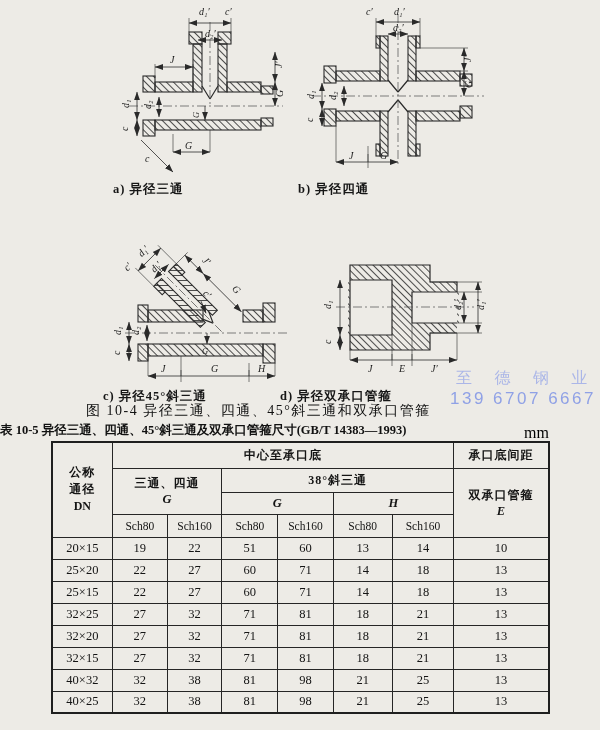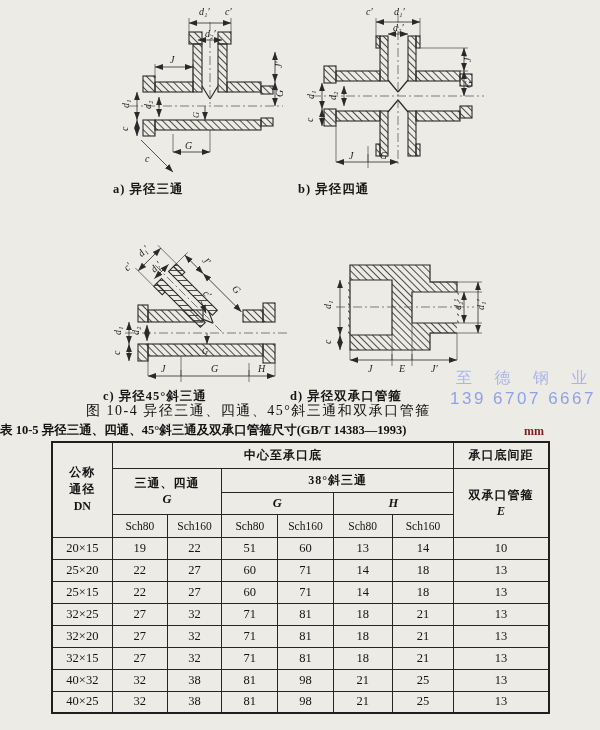--- a/index.html
+++ b/index.html
@@ -5,21 +5,21 @@
   html,body{margin:0;padding:0}
   body{
     width:600px;height:730px;position:relative;overflow:hidden;
     background:#edebe6;
     font-family:"Liberation Serif","DejaVu Serif",serif;
   }
   .abs{position:absolute}
   .cap{font-size:12.5px;font-weight:700;color:#161616;letter-spacing:1px;white-space:nowrap}
   .figtitle{font-size:14px;color:#111;text-align:center;letter-spacing:1.5px;white-space:nowrap}
   .tbltitle{font-size:12.5px;font-weight:700;color:#111;text-align:left;white-space:nowrap}
-  .unit{font-size:12px;font-weight:700;color:#7f1d1d}
+  .unit{font-size:16px;font-weight:400;color:#000000}
   .wm1{color:rgba(130,150,232,.62);font-size:16px;letter-spacing:9px;font-family:"Liberation Sans","DejaVu Sans",sans-serif;white-space:nowrap}
   .wm2{color:rgba(116,140,230,.78);font-size:17px;letter-spacing:2.5px;font-family:"Liberation Sans","DejaVu Sans",sans-serif;white-space:nowrap}
 
   
   svg text{font-family:"Liberation Serif","DejaVu Serif",serif}
   .hatch{fill:url(#hatch);stroke:#2b2b2b;stroke-width:1.1}
   .hatchp{fill:url(#hatch);fill-rule:evenodd;stroke:none}
   .ol{fill:none;stroke:#2b2b2b;stroke-width:1.2}
   .cl{fill:none;stroke:#4a4a4a;stroke-width:.7;stroke-dasharray:9 3 2 3}
   .dl{fill:none;stroke:#2b2b2b;stroke-width:.8}
@@ -207,21 +207,21 @@
     <line class="dl" x1="38" y1="110" x2="145" y2="110" marker-start="url(#ar)" marker-end="url(#ar)"></line>
   </g>
   <text class="dim" x="19" y="59" transform="rotate(-90 19 59)">d₁</text>
   <text class="dim" x="19" y="94" transform="rotate(-90 19 94)">c</text>
   <text class="dim" x="56" y="122">J</text>
   <text class="dim" x="87" y="122">E</text>
   <text class="dim" x="119" y="122">J′</text>
   <text class="dim" x="149" y="60" transform="rotate(-90 149 60)">d₂′</text>
   <text class="dim" x="172" y="60" transform="rotate(-90 172 60)">d₁′</text>
 </svg>
-<div class="abs cap" style="left:290px;top:388px;width:150px">d) 异径双承口管箍</div>
+<div class="abs cap" style="left:280px;top:388px;width:150px">d) 异径双承口管箍</div>
 
 <div class="abs wm1" style="left:456px;top:368px">至 德 钢 业</div>
 <div class="abs wm2" style="left:450px;top:389px">139 6707 6667</div>
 
 <div class="abs figtitle" style="left:0;top:402px;width:517px">图 10-4  异径三通、四通、45°斜三通和双承口管箍</div>
 <div class="abs tbltitle" style="left:0;top:422px;width:590px">表 10-5  异径三通、四通、45°斜三通及双承口管箍尺寸(GB/T 14383—1993)</div>
 <div class="abs unit" style="left:524px;top:424px">mm</div>
 
 <table class="abs" style="left:51px;top:441px">
   <colgroup>

